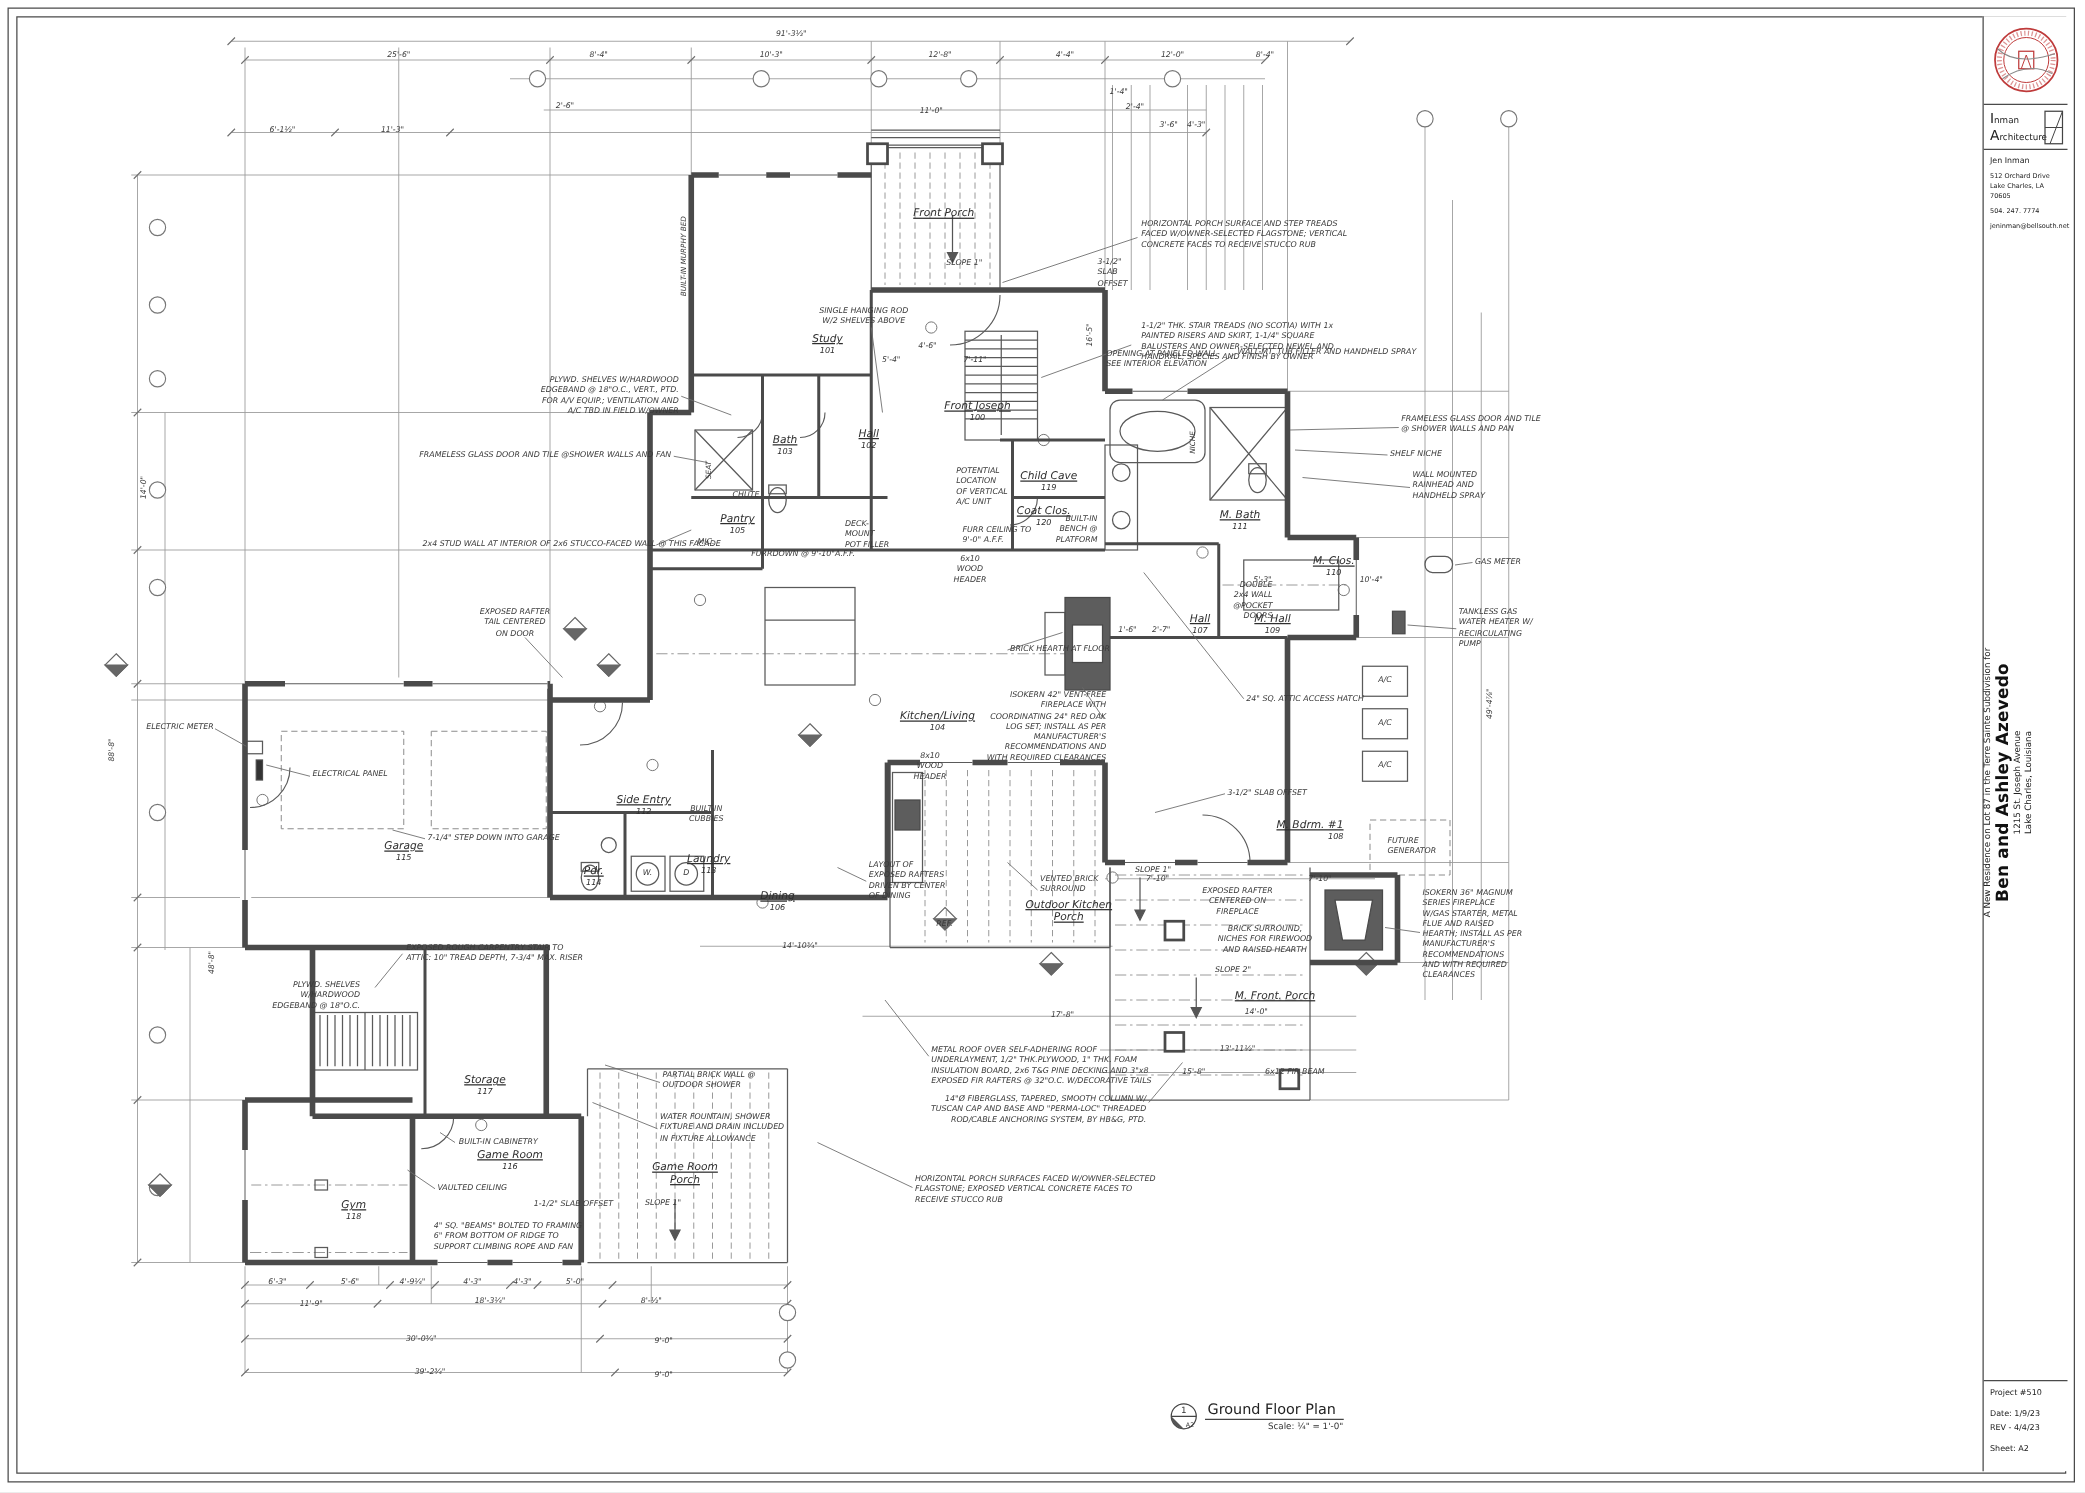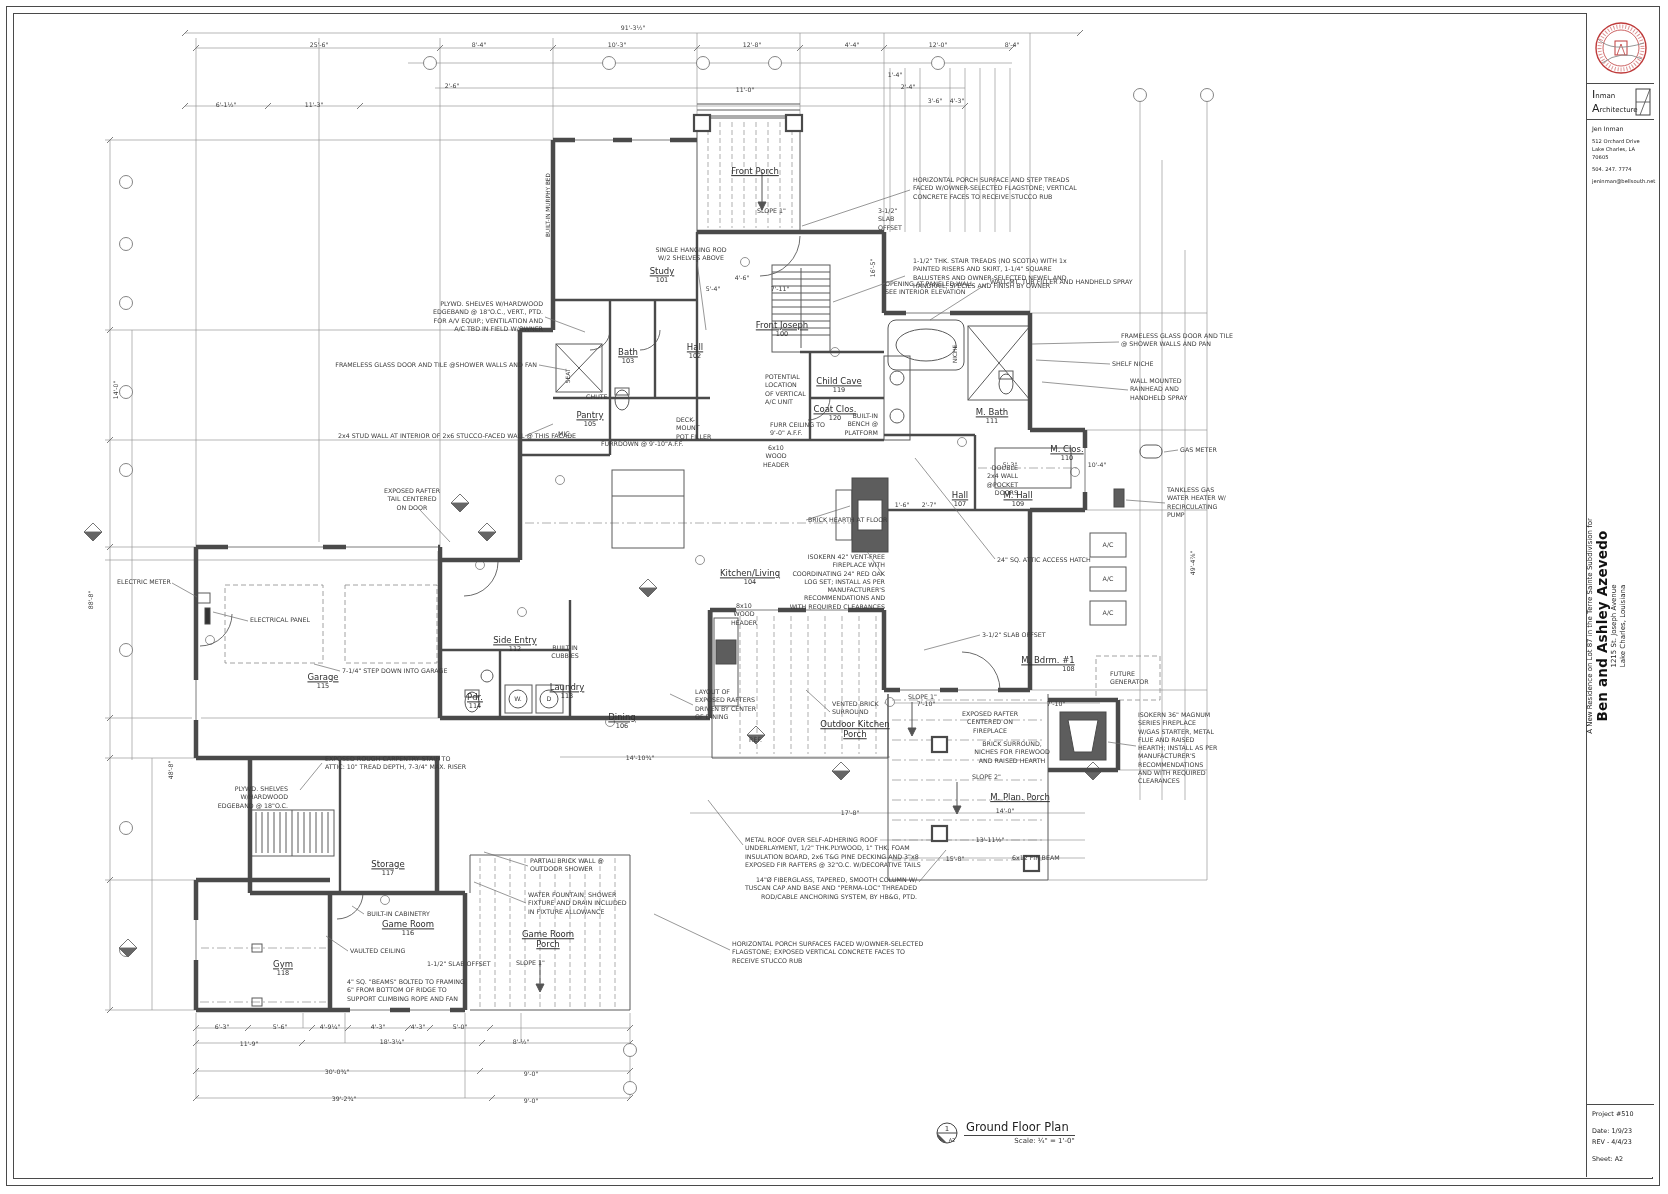--- a/index.html
+++ b/index.html
@@ -3,21 +3,21 @@
 <meta charset="utf-8">
 <style>
   html,body{margin:0;padding:0;background:#dedede;}
   #sheet{position:relative;width:1668px;height:1194px;background:#ffffff;
          font-family:"DejaVu Sans","Liberation Sans",sans-serif;color:#333;overflow:hidden;}
   .frame{position:absolute;border:1.2px solid #4a4a4a;pointer-events:none;}
   #frame-outer{left:6px;top:6px;width:1652px;height:1178px;}
   #frame-inner{left:13px;top:13px;width:1638px;height:1164px;}
   
   #plan-svg{position:absolute;left:0;top:0;}
-  #overlay{position:absolute;left:0;top:0;width:1668px;height:1194px;pointer-events:none;}
+  #overlay{position:absolute;left:0;top:0;width:1668px;height:1194px;pointer-events:none;font-style:italic;}
   .room{position:absolute;transform:translate(-50%,-50%);text-align:center;line-height:1.15;white-space:nowrap;}
   .rname{font-size:8.5px;color:#2e2e2e;text-decoration:underline;}
   .rnum{font-size:6.5px;color:#2e2e2e;}
   .anno{position:absolute;transform:translateY(-50%);font-size:6.3px;line-height:1.32;color:#3a3a3a;white-space:nowrap;text-align:left;}
   .anno.ac{transform:translate(-50%,-50%);text-align:center;}
   .anno.ar{transform:translate(-100%,-50%);text-align:right;}
   .dim{position:absolute;transform:translate(-50%,-50%);font-size:6.2px;color:#3a3a3a;white-space:nowrap;}
   .vlab{position:absolute;transform:translate(-50%,-50%) rotate(-90deg);font-size:5.8px;color:#3a3a3a;white-space:nowrap;}
   
   #titleblock{position:absolute;left:1586px;top:13px;width:67px;height:1164px;border-left:1.2px solid #4a4a4a;background:#fff;}
@@ -378,21 +378,21 @@
       </div>
       <div class="room" style="left: 855px; top: 730px;">
         <div class="rname">Outdoor Kitchen</div>
         <div class="rname">Porch</div>
       </div>
       <div class="room" style="left: 548px; top: 940px;">
         <div class="rname">Game Room</div>
         <div class="rname">Porch</div>
       </div>
       <div class="room" style="left: 1020px; top: 798px;">
-        <div class="rname">M. Plan. Porch</div>
+        <div class="rname">M. Front. Porch</div>
       </div>
       <div class="anno ac" style="left: 691px; top: 254px;">
         <div>SINGLE HANGING ROD</div>
         <div>W/2 SHELVES ABOVE</div>
       </div>
       <div class="anno ar" style="left: 543px; top: 317px;">
         <div>PLYWD. SHELVES W/HARDWOOD</div>
         <div>EDGEBAND @ 18"O.C., VERT., PTD.</div>
         <div>FOR A/V EQUIP.; VENTILATION AND</div>
         <div>A/C TBD IN FIELD W/OWNER</div>

